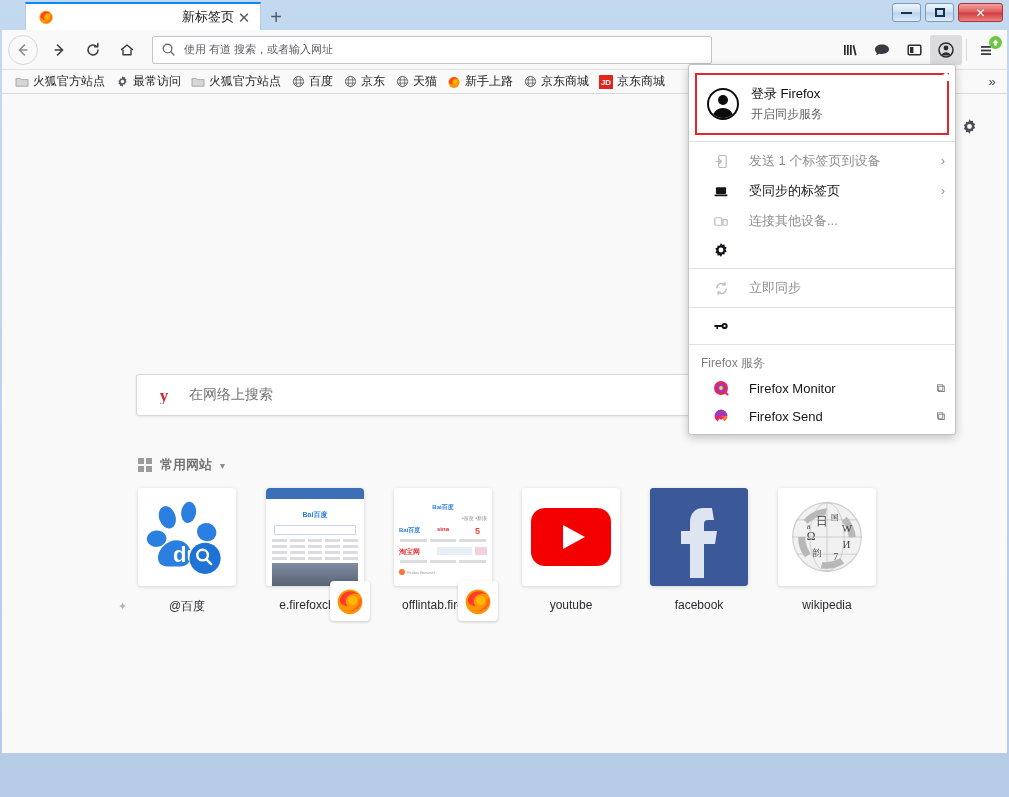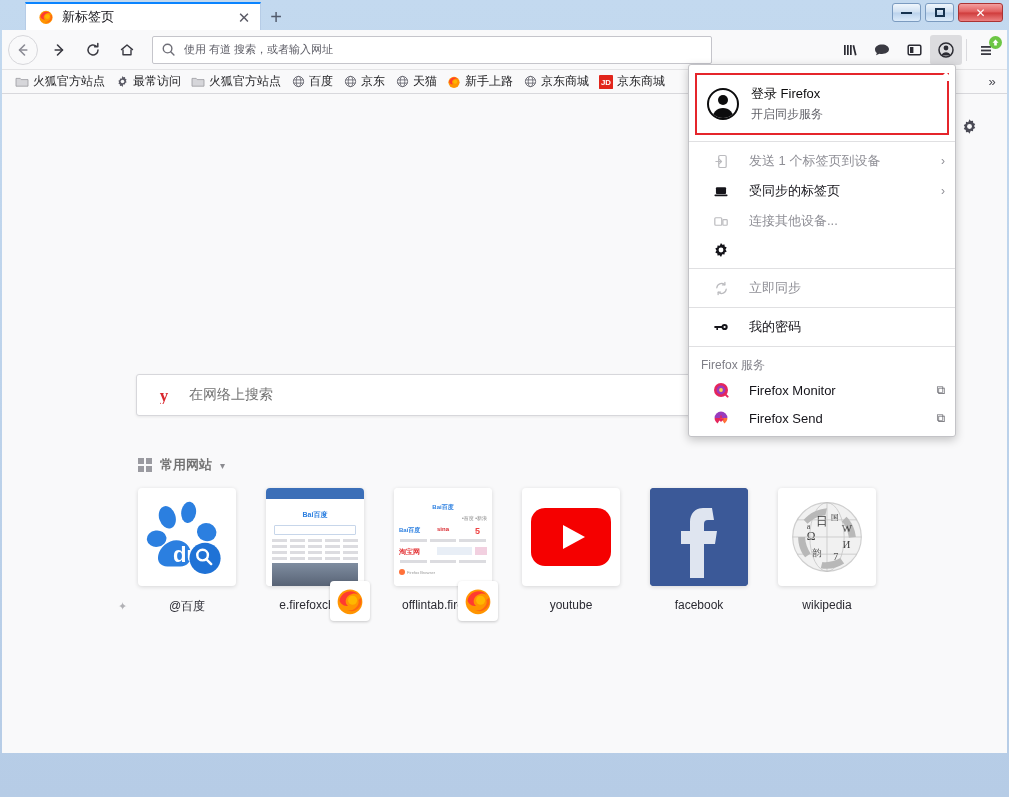--- a/index.html
+++ b/index.html
@@ -25,21 +25,21 @@
     position: relative;
     width: 236px; height: 28px;
     background: #ffffff;
     border: 1px solid #b6cce6; border-bottom: none;
     border-top: 2px solid #0a84ff;
     display: flex; align-items: center;
     padding: 0 6px 0 12px;
     font-size: 13px; color: #15141a;
   }
   .tab .favicon { width: 16px; height: 16px; margin-right: 8px; flex: none; }
-  .tab .tab-title { flex: 1; white-space: nowrap; overflow: hidden; text-overflow: ellipsis; }
+  .tab .tab-title { flex: 1; white-space: nowrap; overflow: hidden; text-overflow: ellipsis; text-align: right; }
   .tab .tab-close {
     width: 20px; height: 20px; display: flex; align-items: center; justify-content: center;
     color: #5b5b66; font-size: 15px; line-height: 1; cursor: pointer;
   }
   #newtab-btn {
     width: 30px; height: 26px; display: flex; align-items: center; justify-content: center;
     font-size: 20px; color: #51596b; font-weight: 300; cursor: pointer;
   }
   #wincontrols {
     position: absolute; right: 6px; top: 3px;
@@ -688,21 +688,20 @@
 
     <div class="sp-item">
       <span class="ico">
         <svg width="16" height="14" viewBox="0 0 16 14">
             <circle cx="11.6" cy="7" r="3.1" fill="#15141a"></circle>
             <circle cx="11.6" cy="7" r="1.1" fill="#fff"></circle>
             <rect x="1.4" y="6" width="8" height="2" fill="#15141a"></rect>
             <rect x="3.4" y="8" width="1.6" height="2" fill="#15141a"></rect>
           </svg>
       </span>
-      <span class="lbl">我的密码</span>
     </div>
 
     <div class="sp-sep"></div>
 
     <div class="sp-caption">Firefox 服务</div>
 
     <div class="sp-item">
       <span class="ico">
         <svg width="16" height="16" viewBox="0 0 16 16">
             <circle cx="8" cy="8" r="7" fill="#e5265c"></circle>

